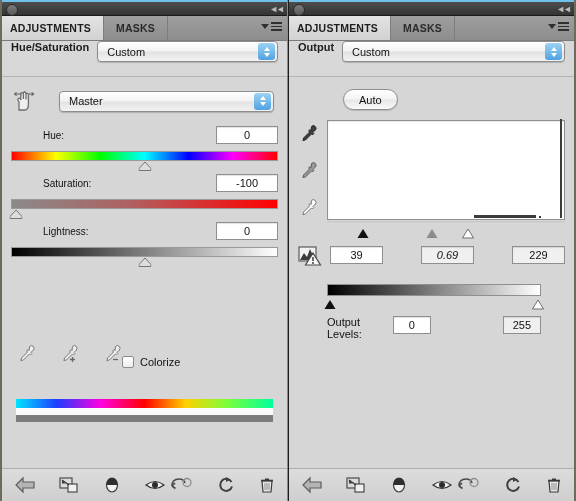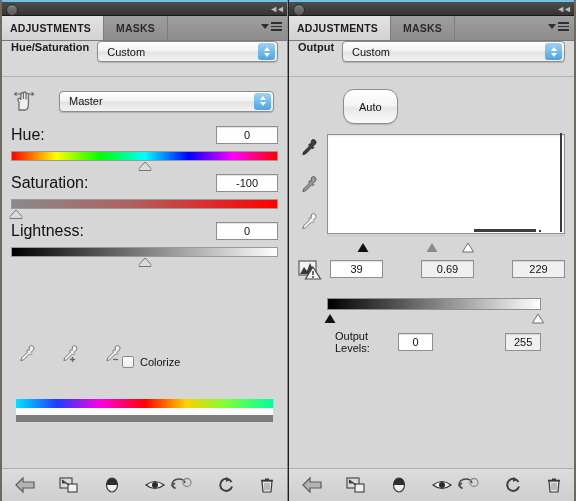--- a/index.html
+++ b/index.html
@@ -97,21 +97,21 @@
   }
   .parrows .up   { width:0;height:0;border-left:3.5px solid transparent;border-right:3.5px solid transparent;border-bottom:4px solid #fff; }
   .parrows .down { width:0;height:0;border-left:3.5px solid transparent;border-right:3.5px solid transparent;border-top:4px solid #fff; }
 
   .body { flex: 1 1 auto; position: relative; padding: 0 9px; }
 
   
   .channel-row { display: flex; align-items: center; gap: 22px; padding-top: 12px; }
   .hand-icon { width: 26px; height: 24px; flex: 0 0 26px; }
 
-  .sliderlabel { font-size: 16px; color: #111; }
+  .sliderlabel { font-size: 10px; color: #111; margin-left: 32px; }
   .numbox {
     height: 18px; border: 1px solid #8f8f8f; background: #fff;
     font-size: 11px; color: #111;
     display: flex; align-items: center; justify-content: center;
     box-shadow: inset 0 1px 1px rgba(0,0,0,.12);
   }
   .numbox.wide { width: 62px; }
   .slidergroup { margin-top: 13px; }
   .slider-head { display: flex; align-items: center; justify-content: space-between; }
   .ramp { position: relative; height: 10px; margin-top: 7px; border: 1px solid #9a9a9a; }
@@ -139,21 +139,21 @@
     background: linear-gradient(to right,
       #00e5ff 0%, #1f3cff 16%, #ff00e0 33%, #ff0000 50%,
       #ffd000 66%, #7bff3a 82%, #00ff9c 100%);
   }
   .ramp-full.white { background: #fbfbfb; height: 7px; }
   .ramp-full.gray  { background: #7d7d7d; height: 7px; }
 
   
   .lv-row1 { display: flex; align-items: center; gap: 22px; padding-top: 12px; padding-left: 45px; }
   .auto-btn {
-    height: 35px; padding: 0 15px; border-radius: 11px;
+    height: 21px; padding: 0 15px; border-radius: 11px;
     background: linear-gradient(#ffffff 0%, #f4f4f4 48%, #e6e6e6 52%, #fafafa 100%);
     border: 1px solid #8d8d8d;
     font-size: 11px; color: #111;
     display: flex; align-items: center; justify-content: center;
     box-shadow: 0 1px 1px rgba(0,0,0,.15);
   }
   .hist-block { display: flex; gap: 9px; padding-top: 10px; }
   .hist-droppers { display: flex; flex-direction: column; gap: 13px; padding-top: 4px; }
   .hist-area { flex: 1 1 auto; }
   .histogram {
@@ -162,21 +162,21 @@
     box-shadow: inset 0 1px 2px rgba(0,0,0,.1);
   }
   .hist-bar { position: absolute; bottom: 1px; background: #3c3c3c; }
   .lv-slider { position: relative; height: 16px; margin-top: 1px; }
   .lv-track { position: absolute; left:0; right:0; top:0; height: 3px; background: linear-gradient(#c4c4c4,#dcdcdc); }
   .lv-thumb { position: absolute; top: 4px; transform: translateX(-50%); }
   .lv-inputs { display: flex; align-items: center; gap: 0; padding-top: 7px; position: relative; }
   .warn-icon { width: 24px; height: 22px; flex: 0 0 24px; }
   .outlevels-ramp { height: 12px; border: 1px solid #8f8f8f; background: linear-gradient(to right,#000,#fff); margin-top: 4px; }
   .out-slider { position: relative; height: 14px; }
-  .out-row { display: flex; align-items: center; gap: 20px; margin-top: 6px; margin-left: 8px; }
+  .out-row { display: flex; align-items: flex-start; gap: 20px; margin-top: 6px; }
   .out-label { font-size: 11px; color: #111; }
 
   
   .toolbar {
     height: 33px; flex: 0 0 33px;
     border-top: 1px solid #aeaeae;
     background: linear-gradient(#dcdcdc,#cfcfcf);
     display: flex; align-items: center;
     padding: 0 12px;
   }
@@ -457,21 +457,21 @@
         <span class="warn-icon">
           <svg viewBox="0 0 24 22" width="24" height="22">
             <rect x="1" y="3" width="17" height="14" fill="#f2f2f2" stroke="#5a5a5a" stroke-width="1.2"></rect>
             <path d="M2 16 L6 9 L9 13 L12 5 L17 16 Z" fill="#3a3a3a"></path>
             <path d="M15 9 L22.5 21 L7.5 21 Z" fill="#f7f7f7" stroke="#4a4a4a" stroke-width="1.2"></path>
             <path d="M15 13 v4" stroke="#2e2e2e" stroke-width="1.4"></path>
             <circle cx="15" cy="19" r=".9" fill="#2e2e2e"></circle>
           </svg>
         </span>
         <span class="numbox" style="width:54px; margin-left:8px;">39</span>
-        <span class="numbox" style="width:54px; margin-left:38px; background:#f0f0f0;">0.69</span>
+        <span class="numbox" style="width:54px; margin-left:38px; background:#f0f0f0;font-style:italic;">0.69</span>
         <span class="numbox" style="width:54px; margin-left:38px; background:#f0f0f0;">229</span>
       </div>
 
       <div style="padding:14px 24px 0 29px;">
         <div class="outlevels-ramp"></div>
         <div class="out-slider">
           <span class="lv-thumb" style="top: 0px; left: 1.5%;">
             <svg viewBox="0 0 13 10" width="13" height="10">
               <path d="M6.5 0 Q9 4 12 9 L1 9 Q4 4 6.5 0 Z" fill="#111111"></path>
             </svg>

